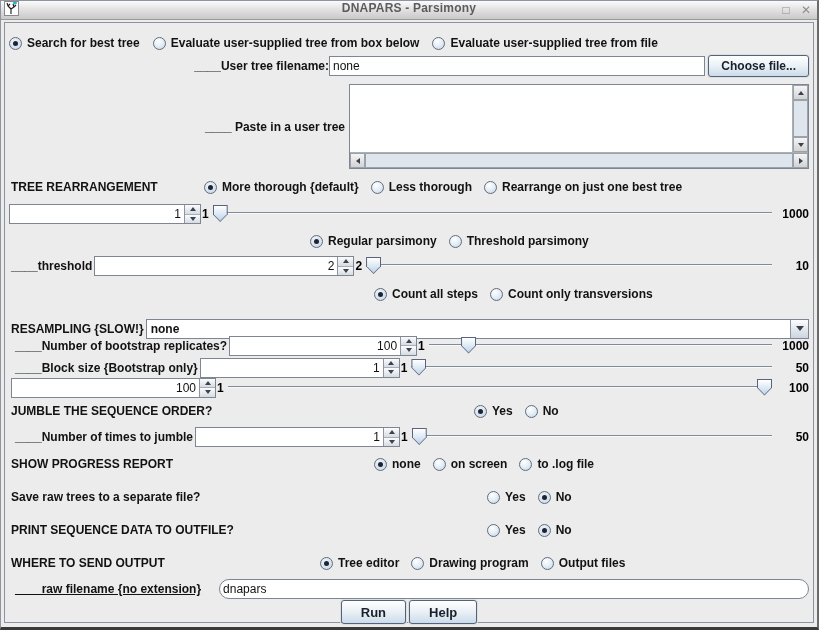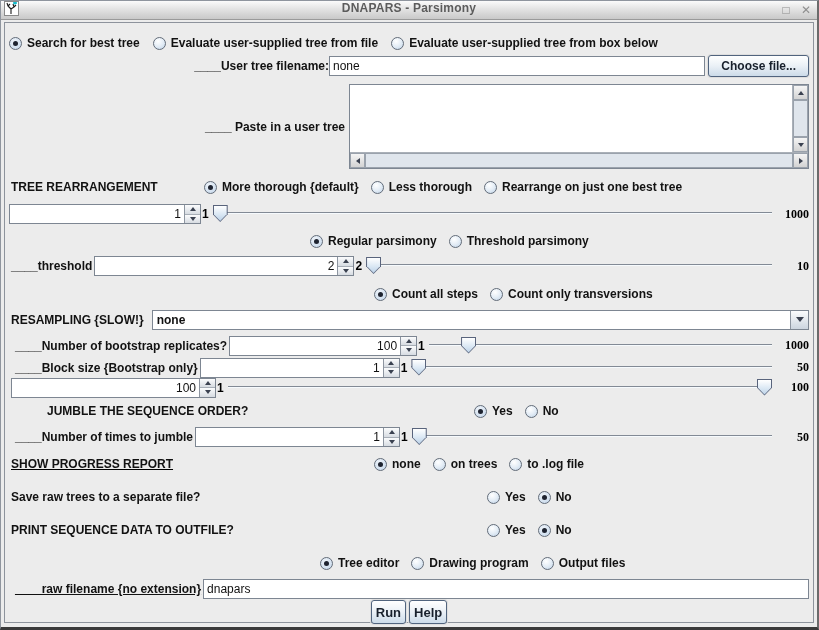--- a/index.html
+++ b/index.html
@@ -53,21 +53,21 @@
   .tfield {
     height:20px; border:1px solid #7d8692; background:#fff; outline:none;
     font:12px "Liberation Sans","DejaVu Sans",sans-serif; color:#111; padding:0 3px; min-width:0;
   }
 
   
   .jbtn {
     font:bold 13px "Liberation Sans","DejaVu Sans",sans-serif; color:#18202c;
     background:linear-gradient(180deg,#ffffff 0%,#eaf0f6 50%,#ccdbe9 100%);
     border:1px solid #51647e; border-radius:3px; box-shadow:0 0 0 1px #dedede;
-    height:24px; padding:0 4px; cursor:default; white-space:nowrap;
+    height:24px; padding:0 19px; cursor:default; white-space:nowrap;
   }
   .jbtn.small { height:22px; font-size:12px; padding:0 12px; }
 
   
   .spinner { display:inline-flex; height:20px; border:1px solid #7d8692; background:#fff; flex:0 0 auto; }
   .spinner input { border:none; outline:none; flex:1; min-width:0; text-align:right;
     font:12px "Liberation Sans","DejaVu Sans",sans-serif; color:#111; padding:0 3px; }
   .spin-btns { display:flex; flex-direction:column; width:16px; border-left:1px solid #8d95a0; }
   .spin-btn { flex:1; display:flex; align-items:center; justify-content:center;
     background:linear-gradient(180deg,#fbfcfd,#d7dce2); }
@@ -81,21 +81,21 @@
   .slider { position:relative; flex:1; height:18px; margin:0 3px; }
   .slider .track { position:absolute; left:0; right:0; top:7px; height:2px;
     background:#b9c7d7; border-top:1px solid #828a95; border-bottom:1px solid #f6fafd; }
   .thumb { position:absolute; top:0; width:15px; height:17px; }
   .thumb::before { content:""; position:absolute; inset:0; background:#59647c;
     clip-path:polygon(0 0,100% 0,100% 55%,50% 100%,0 55%); }
   .thumb::after { content:""; position:absolute; inset:1px;
     background:linear-gradient(180deg,#ffffff,#dbe8f4 55%,#bcd2e8);
     clip-path:polygon(0 0,100% 0,100% 55%,50% 100%,0 55%); }
   .minl { font-weight:bold; margin:0 1px; }
-  .maxl { font-weight:bold; margin-left:4px; min-width:30px; text-align:right;font-family:Liberation Serif, serif; }
+  .maxl { font-weight:bold; margin-left:4px; min-width:30px; text-align:right; }
 
   
   .combo { display:flex; flex:1; height:20px; border:1px solid #7d8692; background:#fff; align-items:stretch; }
   .combo-text { flex:1; font-weight:bold; color:#111; padding:2px 4px 0; }
   .combo-btn { width:18px; display:flex; align-items:center; justify-content:center;
     background:linear-gradient(180deg,#fbfcfd,#ccd5df); border-left:1px solid #8d95a0; }
   .combo-btn .tri-down { border-left-width:4px; border-right-width:4px; border-top-width:5px; }
 
   
   .scrollpane { position:relative; flex:1; height:85px; border:1px solid #7d8692; background:#fff; }
@@ -134,25 +134,25 @@
 
   <div class="content">
 
     <div class="row" style="top:10px;height:20px;gap:13px;">
       <span class="radio-opt">
         <span class="radio selected"></span>
         <span class="rlabel">Search for best tree</span>
       </span>
       <span class="radio-opt">
         <span class="radio"></span>
-        <span class="rlabel">Evaluate user-supplied tree from file</span>
+        <span class="rlabel">Evaluate user-supplied tree from box below</span>
       </span>
       <span class="radio-opt">
         <span class="radio"></span>
-        <span class="rlabel">Evaluate user-supplied tree from box below</span>
+        <span class="rlabel">Evaluate user-supplied tree from file</span>
       </span>
     </div>
 
     <div class="row" style="top:31px;height:24px;">
       <span class="lbl" style="width:320px;text-align:right;">____User tree filename:</span>
       <input class="tfield" style="flex: 1 1 0%;" value="none">
       <button class="jbtn small" style="margin-left:3px;">Choose file...</button>
     </div>
 
     <div class="row" style="top:61px;height:85px;">
@@ -258,21 +258,21 @@
           <span class="radio selected"></span>
           <span class="rlabel">Count all steps</span>
         </span>
         <span class="radio-opt">
           <span class="radio"></span>
           <span class="rlabel">Count only transversions</span>
         </span>
       </span>
     </div>
 
-    <div class="row" style="top:286px;height:21px;gap:6px;">
+    <div class="row" style="top:295px;height:21px;">
       <span class="lbl" style="padding-left:2px;">RESAMPLING {SLOW!}</span>
       <span class="combo" style="margin-left:2px;">
         <span class="combo-text">none</span>
         <span class="combo-btn">
             <i class="tri-down"></i>
           </span>
       </span>
     </div>
 
     <div class="row" style="top:312px;height:21px;">
@@ -331,21 +331,21 @@
       </span>
       <span class="minl">1</span>
       <span class="slider">
         <span class="track"></span>
         <span class="thumb" style="left:calc(100% - 15px);"></span>
       </span>
       <span class="maxl">100</span>
     </div>
 
     <div class="row" style="top:378px;height:20px;">
-      <span class="lbl" style="padding-left:2px;margin-left:36px;">JUMBLE THE SEQUENCE ORDER?</span>
+      <span class="lbl" style="padding-left:2px;">JUMBLE THE SEQUENCE ORDER?</span>
       <span class="abs-group" style="left:465px;">
         <span class="radio-opt">
           <span class="radio selected"></span>
           <span class="rlabel">Yes</span>
         </span>
         <span class="radio-opt">
           <span class="radio"></span>
           <span class="rlabel">No</span>
         </span>
       </span>
@@ -365,30 +365,30 @@
         </span>
       </span>
       <span class="minl">1</span>
       <span class="slider">
         <span class="track"></span>
         <span class="thumb" style="left:0;"></span>
       </span>
       <span class="maxl">50</span>
     </div>
 
-    <div class="row" style="top:431px;height:20px;text-decoration:underline;">
+    <div class="row" style="top:431px;height:20px;">
       <span class="lbl" style="padding-left:2px;">SHOW PROGRESS REPORT</span>
       <span class="abs-group" style="left:365px;">
         <span class="radio-opt">
           <span class="radio selected"></span>
           <span class="rlabel">none</span>
         </span>
         <span class="radio-opt">
           <span class="radio"></span>
-          <span class="rlabel">on trees</span>
+          <span class="rlabel">on screen</span>
         </span>
         <span class="radio-opt">
           <span class="radio"></span>
           <span class="rlabel">to .log file</span>
         </span>
       </span>
     </div>
 
     <div class="row" style="top:464px;height:20px;">
       <span class="lbl" style="padding-left:2px;">Save raw trees to a separate file?</span>
@@ -412,39 +412,40 @@
           <span class="rlabel">Yes</span>
         </span>
         <span class="radio-opt">
           <span class="radio selected"></span>
           <span class="rlabel">No</span>
         </span>
       </span>
     </div>
 
     <div class="row" style="top:530px;height:20px;">
+      <span class="lbl" style="padding-left:2px;">WHERE TO SEND OUTPUT</span>
       <span class="abs-group" style="left:311px;">
         <span class="radio-opt">
           <span class="radio selected"></span>
           <span class="rlabel">Tree editor</span>
         </span>
         <span class="radio-opt">
           <span class="radio"></span>
           <span class="rlabel">Drawing program</span>
         </span>
         <span class="radio-opt">
           <span class="radio"></span>
           <span class="rlabel">Output files</span>
         </span>
       </span>
     </div>
 
     <div class="row" style="top:555px;height:22px;">
       <span class="lbl" style="padding-left:6px;text-decoration:underline;">____raw filename {no extension}</span>
-      <input class="tfield" style="flex: 1 1 0%; margin-left: 2px;" value="dnapars">
+      <input class="tfield" style="flex: 1 1 0%; margin-left: 18px; border-radius: 10px;" value="dnapars">
     </div>
 
     <div class="row btn-row" style="top:576px;height:26px;">
       <button class="jbtn">Run</button>
       <button class="jbtn">Help</button>
     </div>
 
   </div>
 </div>
 

